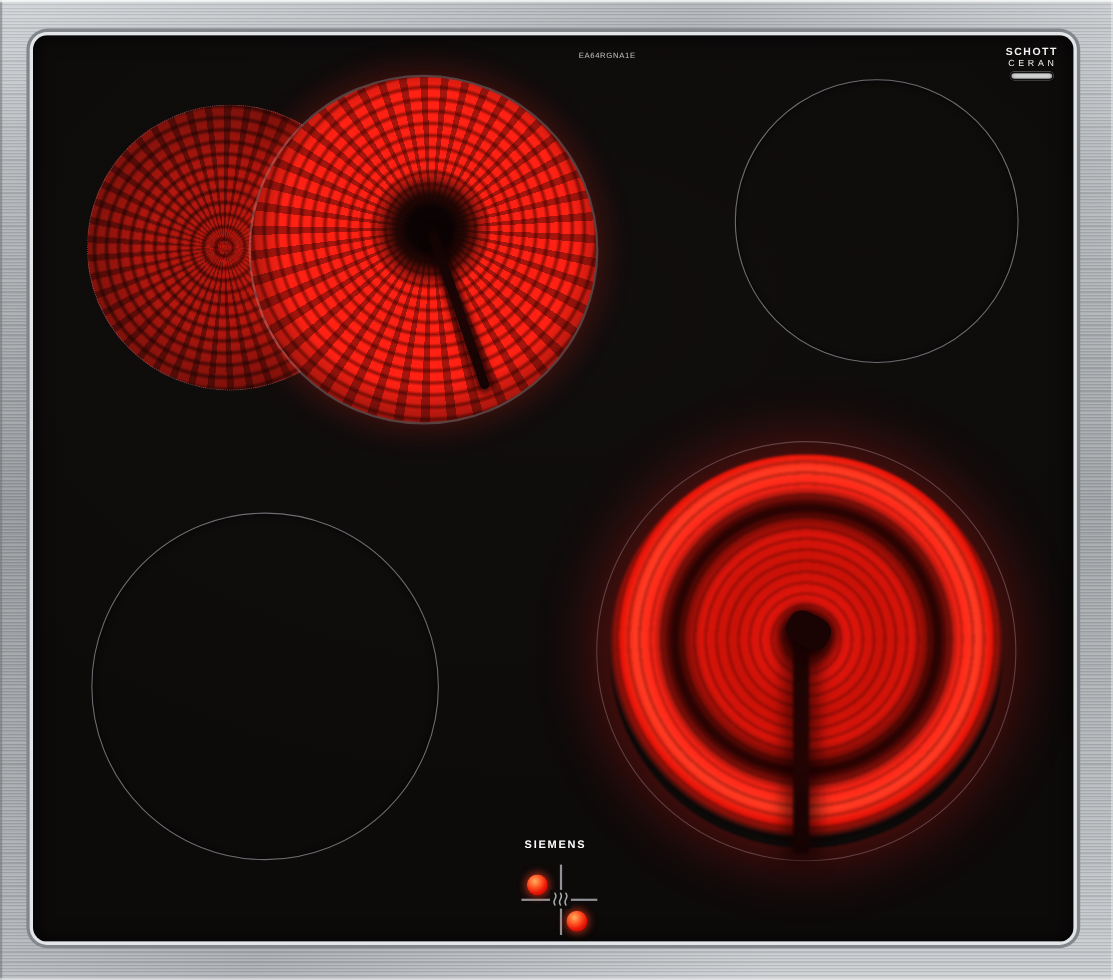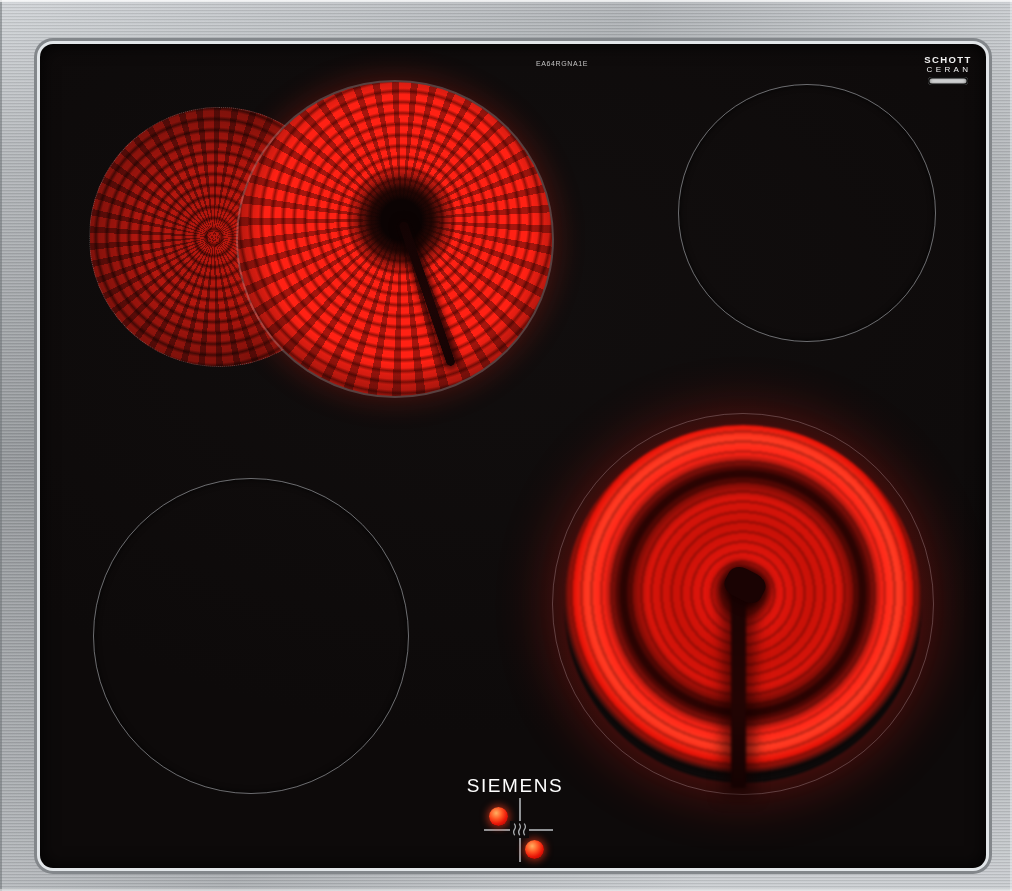--- a/index.html
+++ b/index.html
@@ -13,44 +13,43 @@
     position:absolute;inset:0;
     background:
       linear-gradient(115deg, rgba(255,255,255,.16), rgba(0,0,0,.10) 45%, rgba(255,255,255,.14) 78%),
       repeating-linear-gradient(180deg, rgba(255,255,255,.12) 0 1px, rgba(0,0,0,.10) 1px 2px, rgba(255,255,255,0) 2px 3px),
       linear-gradient(180deg,#c9cdd1 0%,#a9adb1 18%,#8e9296 52%,#aeb2b6 86%,#c2c6ca 100%);
     box-shadow: inset 0 2px 0 rgba(255,255,255,.75), inset 0 -2px 0 rgba(245,246,247,.55),
                 inset 2px 0 0 rgba(110,114,118,.55), inset -2px 0 0 rgba(235,237,239,.5);
   }
   
   .glass{
-    position:absolute;left:30px;top:44px;width:946px;height:824px;
+    position:absolute;left:30px;top:32px;width:946px;height:824px;
     background:
       radial-gradient(120% 90% at 50% 30%, rgba(30,26,26,.25), rgba(0,0,0,0) 60%),
       #0d0a0a;
     border-radius:13px;
     box-shadow: 0 0 0 3px #e2e6e9, 0 0 0 6px #83878b, inset 0 0 18px rgba(0,0,0,.9);
-    margin-left: 10px;
   }
   .abs{position:absolute;}
   
   .model-code{
     left:462px;top:16px;width:120px;text-align:center;
     font-size:7px;letter-spacing:.6px;color:rgba(235,235,235,.8);
   }
   .ceran{right:7px;top:11px;width:62px;text-align:center;color:#f2f2f2;}
   .ceran-l1{font-size:9.5px;font-weight:bold;letter-spacing:1.4px;line-height:10px;}
   .ceran-l2{font-size:8px;font-weight:normal;letter-spacing:3.4px;line-height:9px;margin-left:2px;}
   .ceran-badge{
     margin:3px auto 0;width:40px;height:8px;border-radius:4px;
     background:#d9dadb;box-shadow:inset 0 0 0 1.5px #111,inset 0 0 4px #222;
   }
   .brand{
     left:475px;top:731px;transform:translateX(-50%);
-    color:#fff;font-weight:normal;font-size:19px;letter-spacing:1.6px;
+    color:#fff;font-weight:bold;font-size:10px;letter-spacing:1.6px;
   }
   
   .zone-off{border-radius:50%;border:1.6px solid rgba(185,190,195,.55);
     box-shadow:inset 0 0 6px rgba(0,0,0,.8);}
   .zone-rear-right{left:638px;top:40px;width:258px;height:258px;}
   .zone-front-left{left:53px;top:434px;width:316px;height:316px;}
   
   .zone-ext{
     left:49px;top:63px;width:260px;height:260px;border-radius:50%;
     border:1px dotted rgba(170,174,178,.5);

